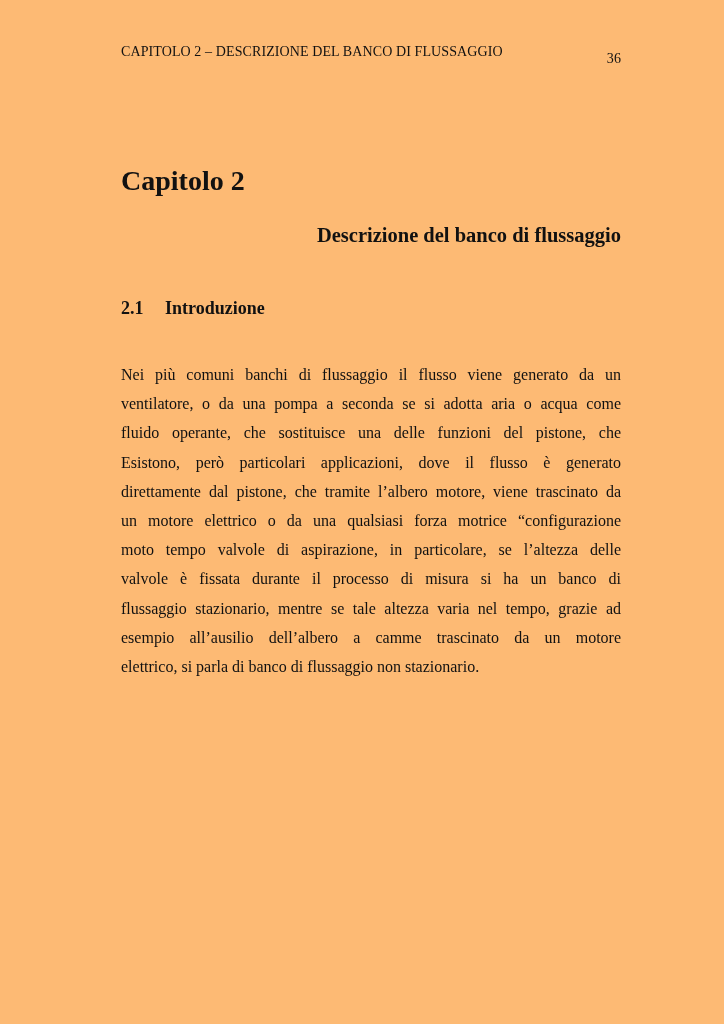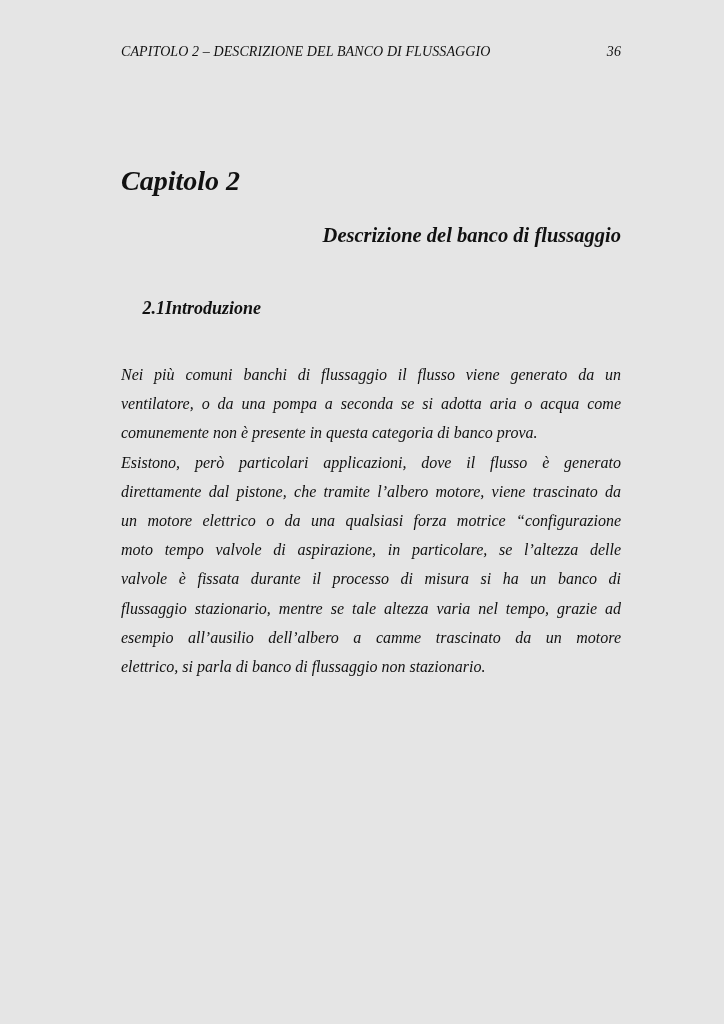--- a/index.html
+++ b/index.html
@@ -12,43 +12,42 @@
       height: 1024px;
       position: relative;
       overflow: hidden;
       font-family: "Liberation Serif", "DejaVu Serif", serif;
       color: #111111;
     }
     .page {
       position: absolute;
       left: 0; top: 0;
       width: 724px; height: 1024px;
-      background: #e5e5e5;
-      font-style: italic;
+      background: #fdba74;
     }
     .running-header {
       position: absolute;
       left: 121px;
       top: 42px;
       width: 500px;
       height: 20px;
       font-size: 14px;
       line-height: 20px;
       letter-spacing: 0.1px;
     }
     .running-header .title {
       position: absolute;
       left: 0;
       top: 0;
       white-space: nowrap;
     }
     .running-header .page-number {
       position: absolute;
       right: 0;
-      top: 0;
+      top: 7px;
     }
     .chapter-label {
       position: absolute;
       left: 121px;
       top: 162px;
       font-size: 28px;
       font-weight: bold;
       line-height: 38px;
       white-space: nowrap;
     }
@@ -66,21 +65,20 @@
       left: 121px;
       top: 295px;
       font-size: 18px;
       font-weight: bold;
       line-height: 26px;
       white-space: nowrap;
     }
     .section-heading .num {
       display: inline-block;
       width: 44px;
-      text-align: right;
     }
     .body-text {
       position: absolute;
       left: 121px;
       top: 360px;
       width: 500px;
       font-size: 16px;
     }
     .line {
       display: block;
@@ -110,21 +108,21 @@
   <h2 class="chapter-title" style="margin:0;">Descrizione del banco di flussaggio</h2>
 
   <h3 class="section-heading" style="margin:0;">
     <span class="num">2.1</span><span>Introduzione</span>
   </h3>
 
   <div class="body-text">
     <div>
       <span class="line">Nei più comuni banchi di flussaggio il flusso viene generato da un</span>
       <span class="line">ventilatore, o da una pompa a seconda se si adotta aria o acqua come</span>
-      <span class="line last">comunemente non è presente in questa categoria di banco prova.</span>
+      <span class="line">fluido operante, che sostituisce una delle funzioni del pistone, che</span>
     </div>
     <div>
       <span class="line">Esistono, però particolari applicazioni, dove il flusso è generato</span>
       <span class="line">direttamente dal pistone, che tramite l’albero motore, viene trascinato da</span>
       <span class="line">un motore elettrico o da una qualsiasi forza motrice “configurazione</span>
     </div>
     <div>
       <span class="line">moto tempo valvole di aspirazione, in particolare, se l’altezza delle</span>
       <span class="line">valvole è fissata durante il processo di misura si ha un banco di</span>
       <span class="line">flussaggio stazionario, mentre se tale altezza varia nel tempo, grazie ad</span>

